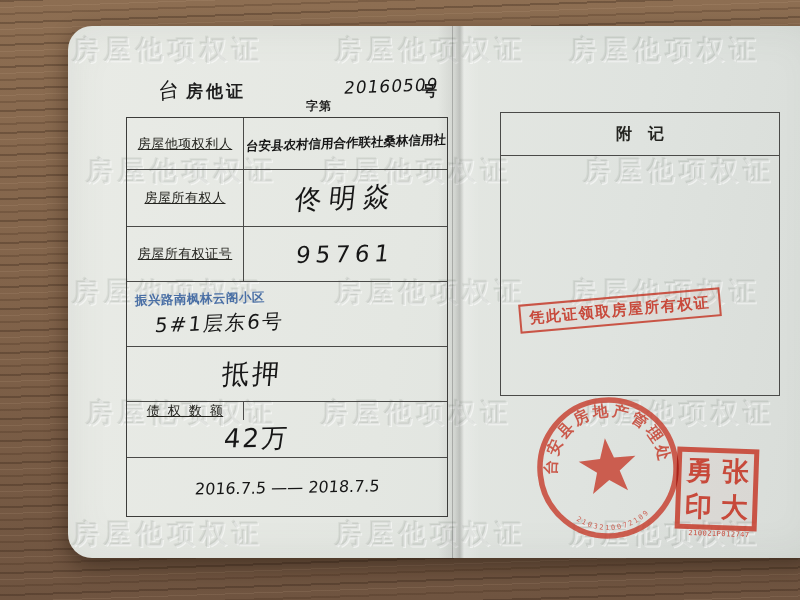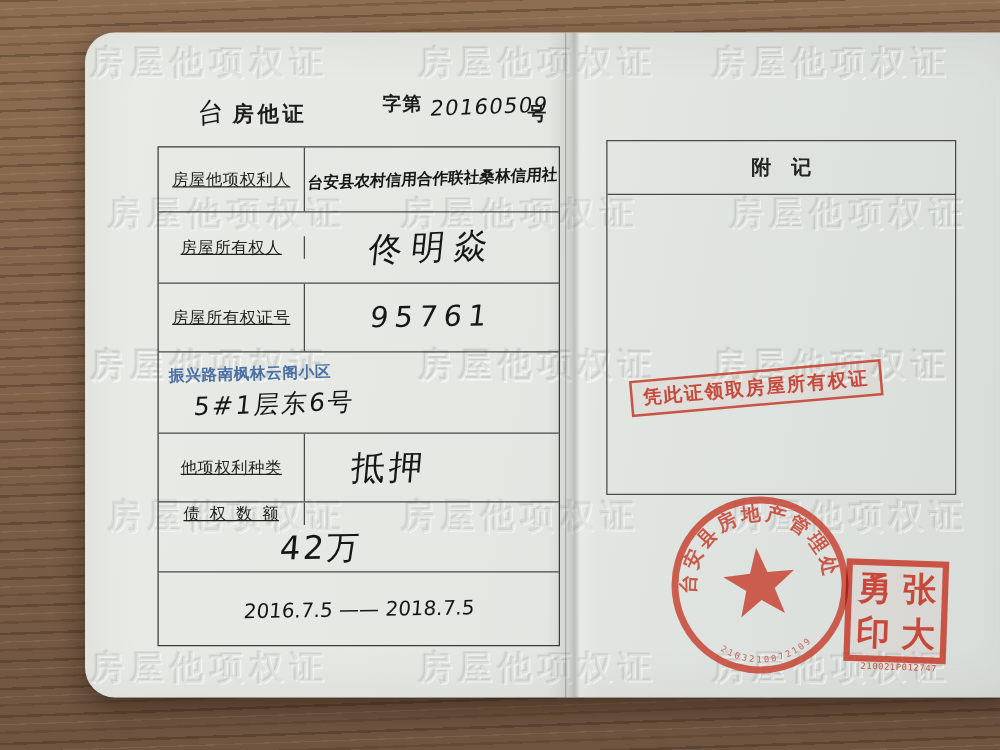--- a/index.html
+++ b/index.html
@@ -38,32 +38,32 @@
   .fold-line{position:absolute;left:384px;top:0;width:1px;height:532px;z-index:2;background:rgba(40,40,40,0.25);}
 
   .page-left{position:absolute;left:0;top:0;width:382px;height:532px;z-index:3;}
   .page-right{position:absolute;left:382px;top:0;width:372px;height:532px;z-index:3;}
 
   
   .hdr-prefix{position:absolute;left:90px;top:50px;font-size:21px;color:#222;
     font-family:"DejaVu Sans",sans-serif;transform:rotate(-10deg) skewX(-8deg);}
   .hdr-title{position:absolute;left:118px;top:54px;font-size:17px;font-weight:bold;
     letter-spacing:3px;color:#1d1d1d;text-align:right;}
-  .hdr-zidi{position:absolute;left:238px;top:48px;font-size:15px;font-weight:bold;color:#1d1d1d;letter-spacing:1px;}
+  .hdr-zidi{position:absolute;left:238px;top:72px;font-size:12px;font-weight:bold;color:#1d1d1d;letter-spacing:1px;}
   .hdr-num{position:absolute;left:276px;top:50px;font-size:17px;color:#1a1a1a;
     font-family:"DejaVu Sans",sans-serif;transform:rotate(-2deg) skewX(-10deg);letter-spacing:1px;}
   .hdr-hao{position:absolute;left:354px;top:56px;font-size:15px;font-weight:bold;color:#1d1d1d;}
 
   
   .tbl{position:absolute;left:58px;top:91px;width:322px;height:400px;
     border:1.5px solid #3c3c3a;box-sizing:border-box;display:flex;flex-direction:column;}
   .row{display:flex;border-bottom:1px solid #4a4a48;box-sizing:border-box;}
   .row:last-child{border-bottom:none;}
   .row:nth-child(1){height:52px;}
-  .row:nth-child(2){height:57px;align-items:center;}
+  .row:nth-child(2){height:57px;}
   .row:nth-child(3){height:55px;}
   .row:nth-child(4){height:65px;}
   .row:nth-child(5){height:55px;}
   .row:nth-child(6){height:56px;flex-direction:column;}
   .row:nth-child(7){flex:1;}
   .cell-label{width:117px;border-right:1px solid #4a4a48;box-sizing:border-box;
     display:flex;align-items:center;justify-content:center;
     font-size:13px;color:#24241f;letter-spacing:0.5px;text-align:center;white-space:pre;text-decoration:underline;}
   .cell-value{flex:1;display:flex;align-items:center;justify-content:center;
     position:relative;overflow:hidden;}
@@ -74,21 +74,21 @@
   .v3{font-size:23px;letter-spacing:5px;transform:rotate(-1deg) skewX(-8deg);align-self:center;}
   .v5{font-size:27px;letter-spacing:3px;transform:rotate(-1deg) skewX(-6deg);margin-right:70px;}
   .v6{font-size:26px;letter-spacing:2px;transform:rotate(-1deg) skewX(-6deg);margin-right:60px;}
   .v7{font-size:16px;transform:rotate(-1deg) skewX(-6deg);white-space:nowrap;}
   .addr-cell{flex-direction:column;justify-content:center;align-items:flex-start;padding-left:8px;}
   .addr-stamp{font-size:12.5px;color:#4a6fa5;font-weight:bold;letter-spacing:0.5px;
     transform:rotate(-1.5deg);font-family:"Liberation Sans",sans-serif;margin-bottom:2px;}
   .addr-hand{font-size:20px;letter-spacing:2px;transform:rotate(-2deg) skewX(-8deg);margin-left:20px;}
 
   
-  .notes-box{position:absolute;left:35px;top:86px;width:280px;height:284px;
+  .notes-box{position:absolute;left:50px;top:86px;width:280px;height:284px;
     border:1.5px solid #4a4a48;box-sizing:border-box;}
   .notes-header{height:42px;border-bottom:1px solid #4a4a48;display:flex;
     align-items:center;justify-content:center;font-size:16px;font-weight:bold;
     color:#23231f;letter-spacing:16px;text-indent:16px;}
   .notes-body{position:relative;height:240px;}
   .red-stamp{position:absolute;left:18px;top:140px;padding:3px 8px;
     border:2px solid rgba(198,60,44,0.85);color:rgba(198,60,44,0.92);
     font-size:15px;font-weight:bold;letter-spacing:1.5px;white-space:nowrap;
     transform:rotate(-5deg);background:rgba(198,60,44,0.03);}
 
@@ -161,21 +161,20 @@
             <span class="hand v3">95761</span>
           </div>
         </div>
         <div class="row">
           <div class="cell-value addr-cell">
             <span class="addr-stamp">振兴路南枫林云阁小区</span>
             <span class="hand addr-hand">5#1层东6号</span>
           </div>
         </div>
         <div class="row">
-          <div class="cell-label">他项权利种类</div>
           <div class="cell-value">
             <span class="hand v5">抵押</span>
           </div>
         </div>
         <div class="row">
           <div class="cell-label">债  权  数  额</div>
           <div class="cell-value">
             <span class="hand v6">42万</span>
           </div>
         </div>

